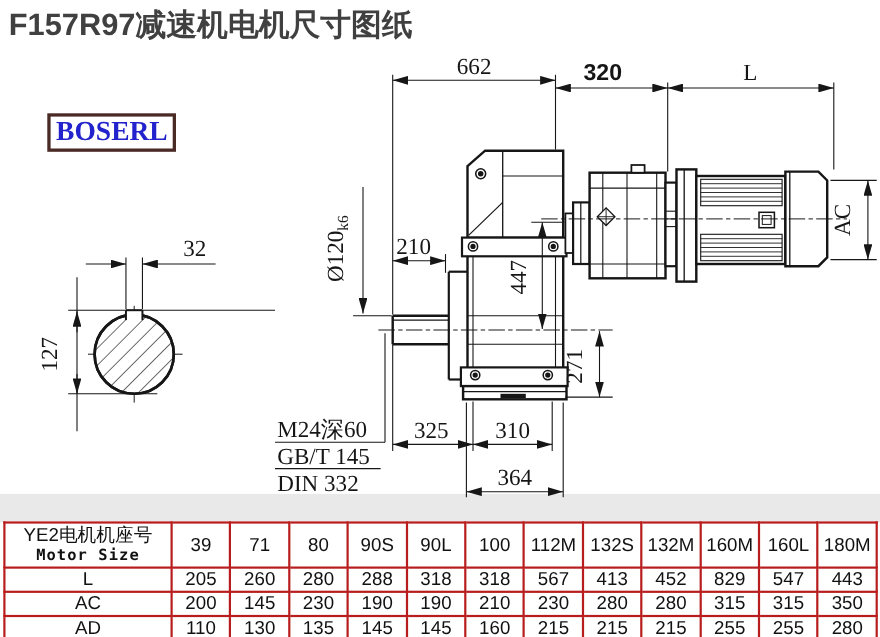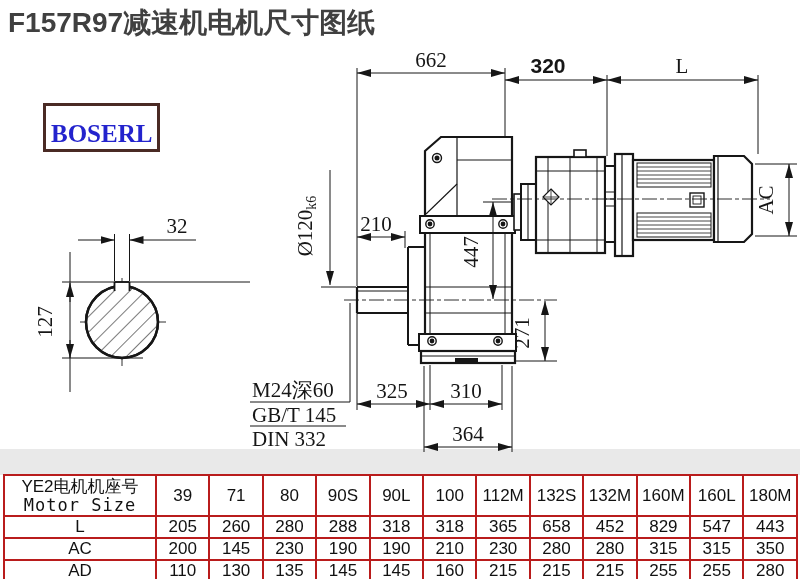--- a/index.html
+++ b/index.html
@@ -1,33 +1,33 @@
 <!DOCTYPE html>
 <html><head>
 <meta charset="utf-8">
 <style>
   html,body{margin:0;padding:0;background:#fff;}
   #stage{position:relative;width:800px;height:579px;background:#ffffff;overflow:hidden;
          font-family:"Liberation Sans",sans-serif;}
   #title{position:absolute;left:8px;top:4px;font-size:28px;font-weight:bold;color:#404040;
          letter-spacing:0px;font-family:"Liberation Sans",sans-serif;white-space:nowrap;}
   #logo{position:absolute;left:43px;top:103px;border:3px solid #4a2a24;background:#fff;
-        padding:14px 5px 1px 5px;}
+        padding:0px 5px 1px 5px;}
   #logo span{font-family:"Liberation Serif",serif;font-size:25px;font-weight:600;color:#2323cd;}
   #grayband{position:absolute;left:0;top:449px;width:800px;height:26px;background:#e9e9e9;}
   svg{position:absolute;left:0;top:0;}
   svg text{font-family:"Liberation Serif",serif;font-size:21px;fill:#161616;}
   svg text.bold-dim{font-family:"Liberation Sans",sans-serif;font-weight:bold;font-size:21px;}
   table.mtable{position:absolute;left:3px;top:474px;width:795px;border-collapse:collapse;
         table-layout:fixed;background:#fff;}
   table.mtable td{border:2px solid #b91c1c;text-align:center;vertical-align:middle;
         font-size:17px;color:#111;padding:0;}
   table.mtable td.headcell{width:150px;}
   .hc-cn{font-size:17px;line-height:19px;}
-  .hc-en{font-family:"DejaVu Sans Mono",monospace;font-size:17px;letter-spacing:1px;line-height:18px;}
+  .hc-en{font-family:"DejaVu Sans Mono",monospace;font-size:14px;letter-spacing:1px;line-height:18px;font-weight:bold;}
   tr.hrow{height:41px;}
   tr.drow{height:21px;}
 </style>
 </head>
 <body>
 
 <div id="stage">
 
   <div id="grayband"></div>
 
@@ -263,22 +263,22 @@
           <td>180M</td>
         </tr>
     <tr class="drow">
           <td>L</td>
           <td>205</td>
           <td>260</td>
           <td>280</td>
           <td>288</td>
           <td>318</td>
           <td>318</td>
-          <td>365</td>
-          <td>658</td>
+          <td>567</td>
+          <td>413</td>
           <td>452</td>
           <td>829</td>
           <td>547</td>
           <td>443</td>
         </tr>
         <tr class="drow">
           <td>AC</td>
           <td>200</td>
           <td>145</td>
           <td>230</td>

